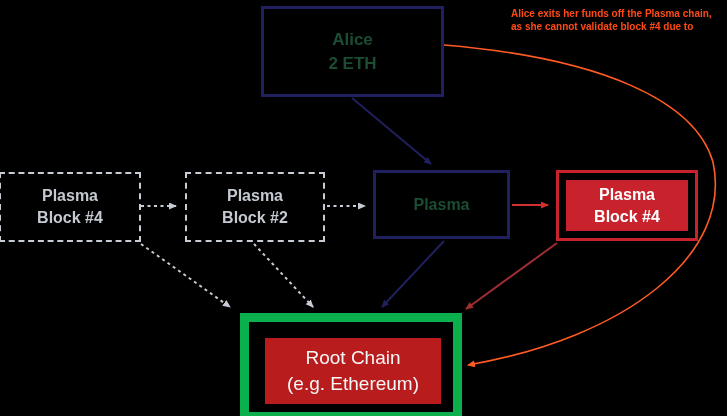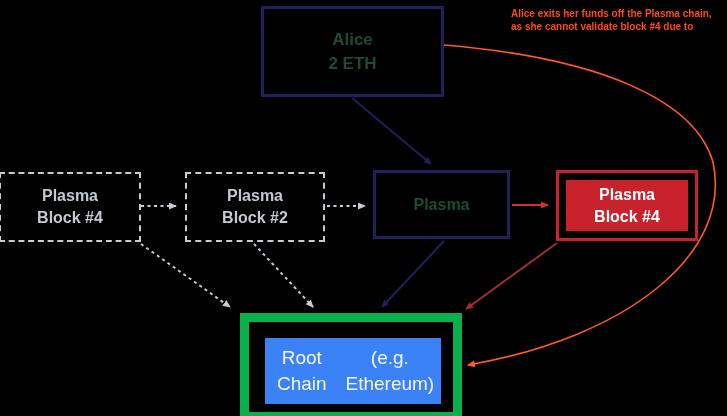--- a/index.html
+++ b/index.html
@@ -43,22 +43,22 @@
     width: 100%; height: 100%; box-sizing: border-box; background: #c8232c;
     display: flex; flex-direction: column; align-items: center; justify-content: center;
     color: #ffffff; font-size: 16px; font-weight: bold; line-height: 22px; text-align: center;
   }
   #root-outer {
     left: 240px; top: 313px; width: 222px; height: 108px;
     border: 9px solid #0ab04c; background: #000;
     padding: 16px 12px 8px 16px; display: block;
   }
   #root-inner {
-    width: 100%; height: 100%; box-sizing: border-box; background: #3b82f6;
-    display: flex; flex-direction: row; align-items: center; justify-content: center;
+    width: 100%; height: 100%; box-sizing: border-box; background: #b91c1c;
+    display: flex; flex-direction: column; align-items: center; justify-content: center;
     color: #f5f7f8; font-size: 19px; font-weight: 500; line-height: 26px; text-align: center;
   }
   #annotation {
     position: absolute; left: 511px; top: 7px; width: 216px; z-index: 2;
     color: #ff4a15; font-size: 10px; font-weight: bold; line-height: 13px;
   }
 </style>
 </head>
 <body>
 

